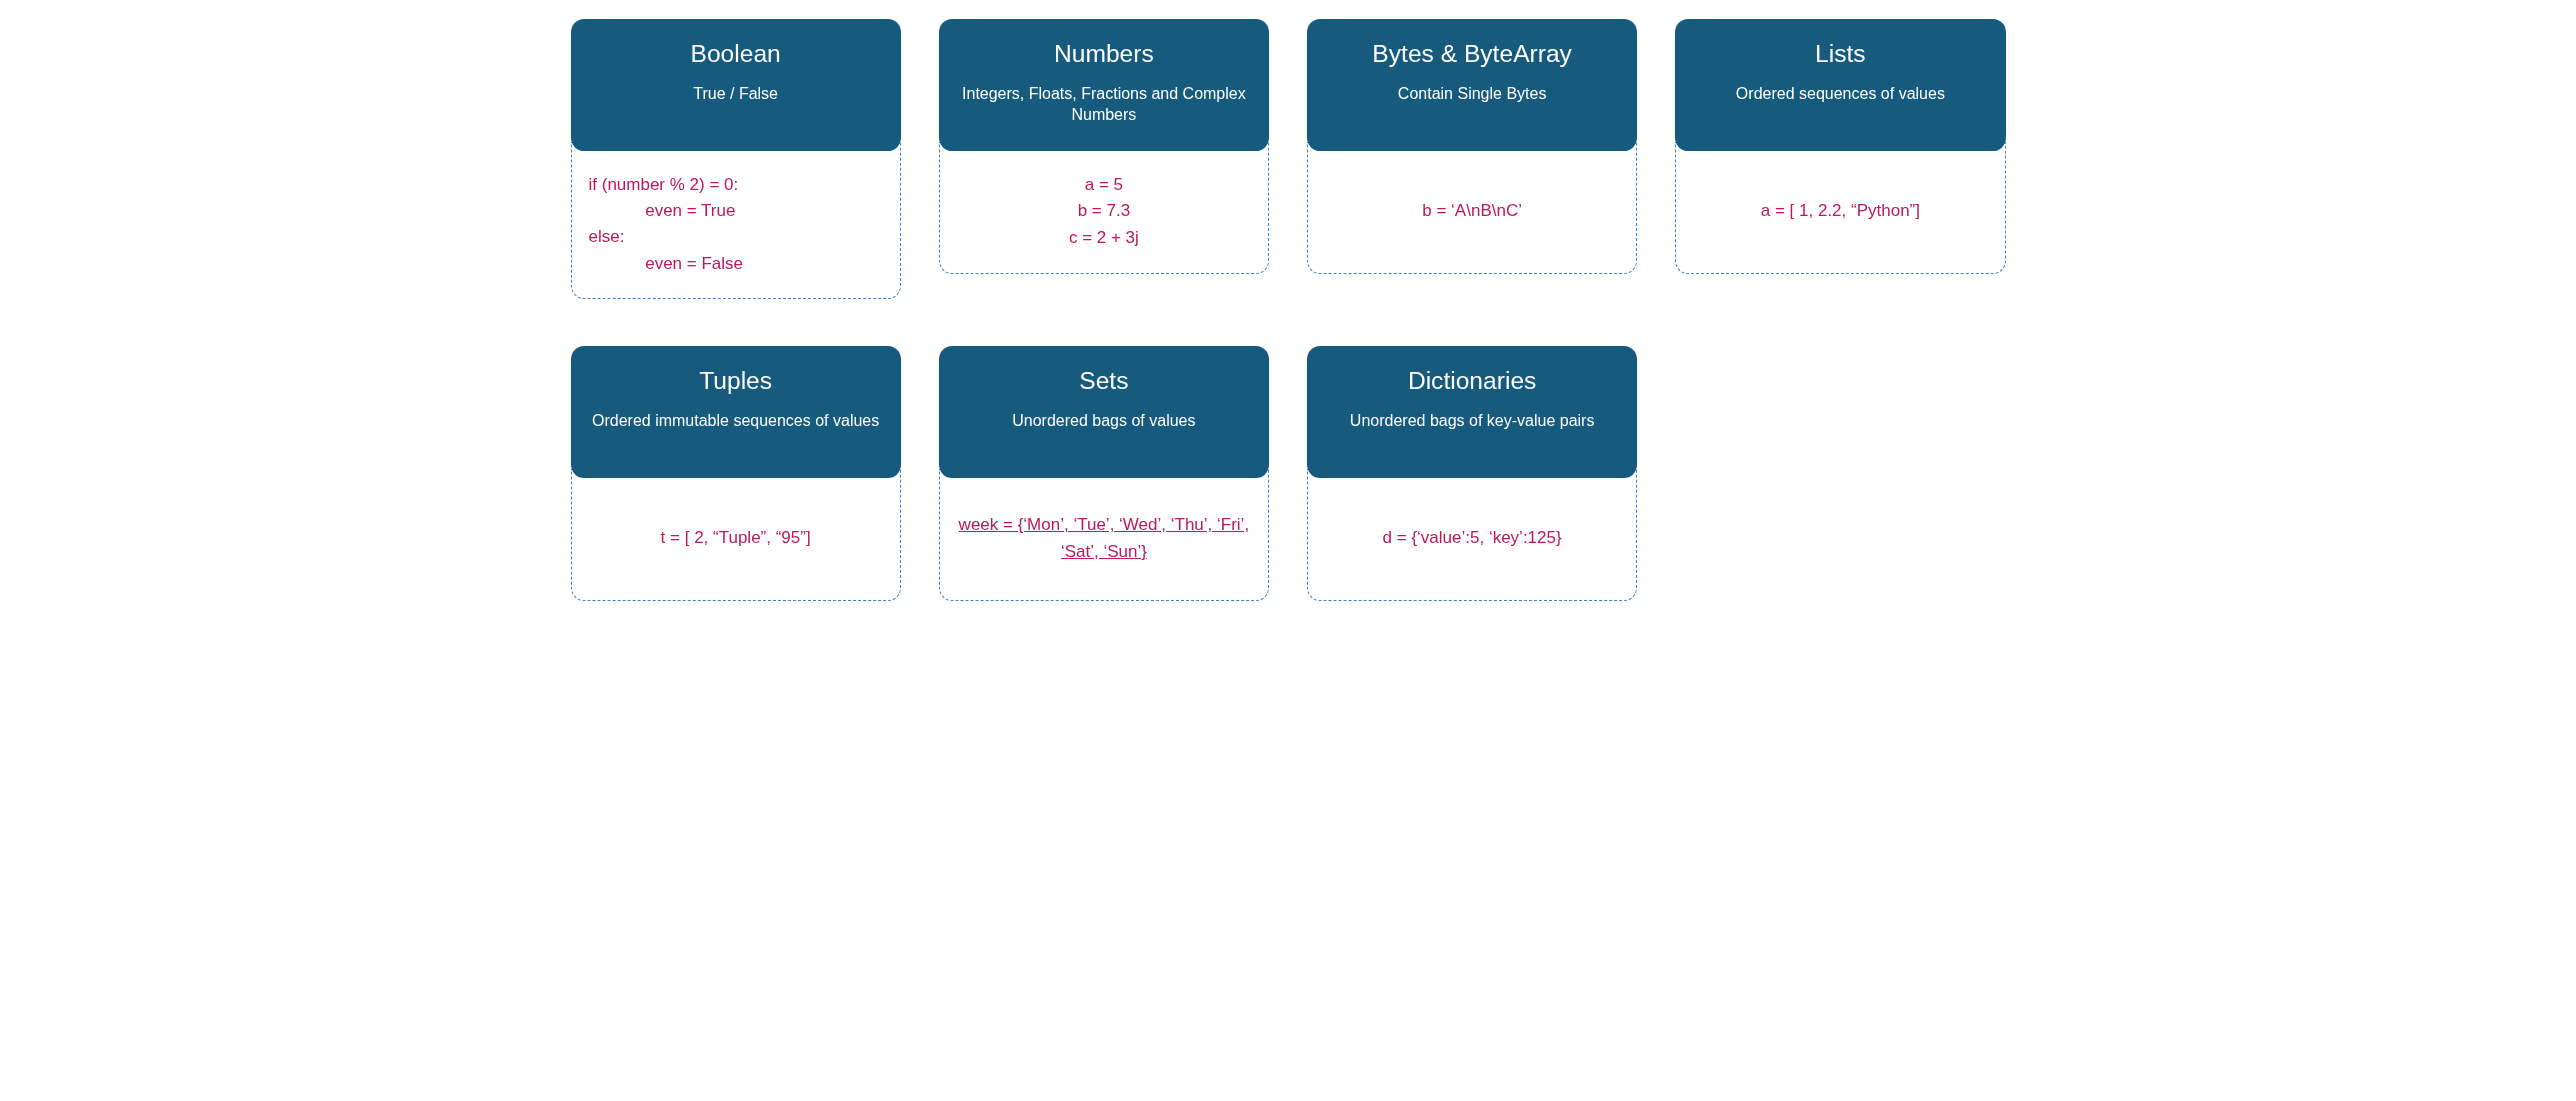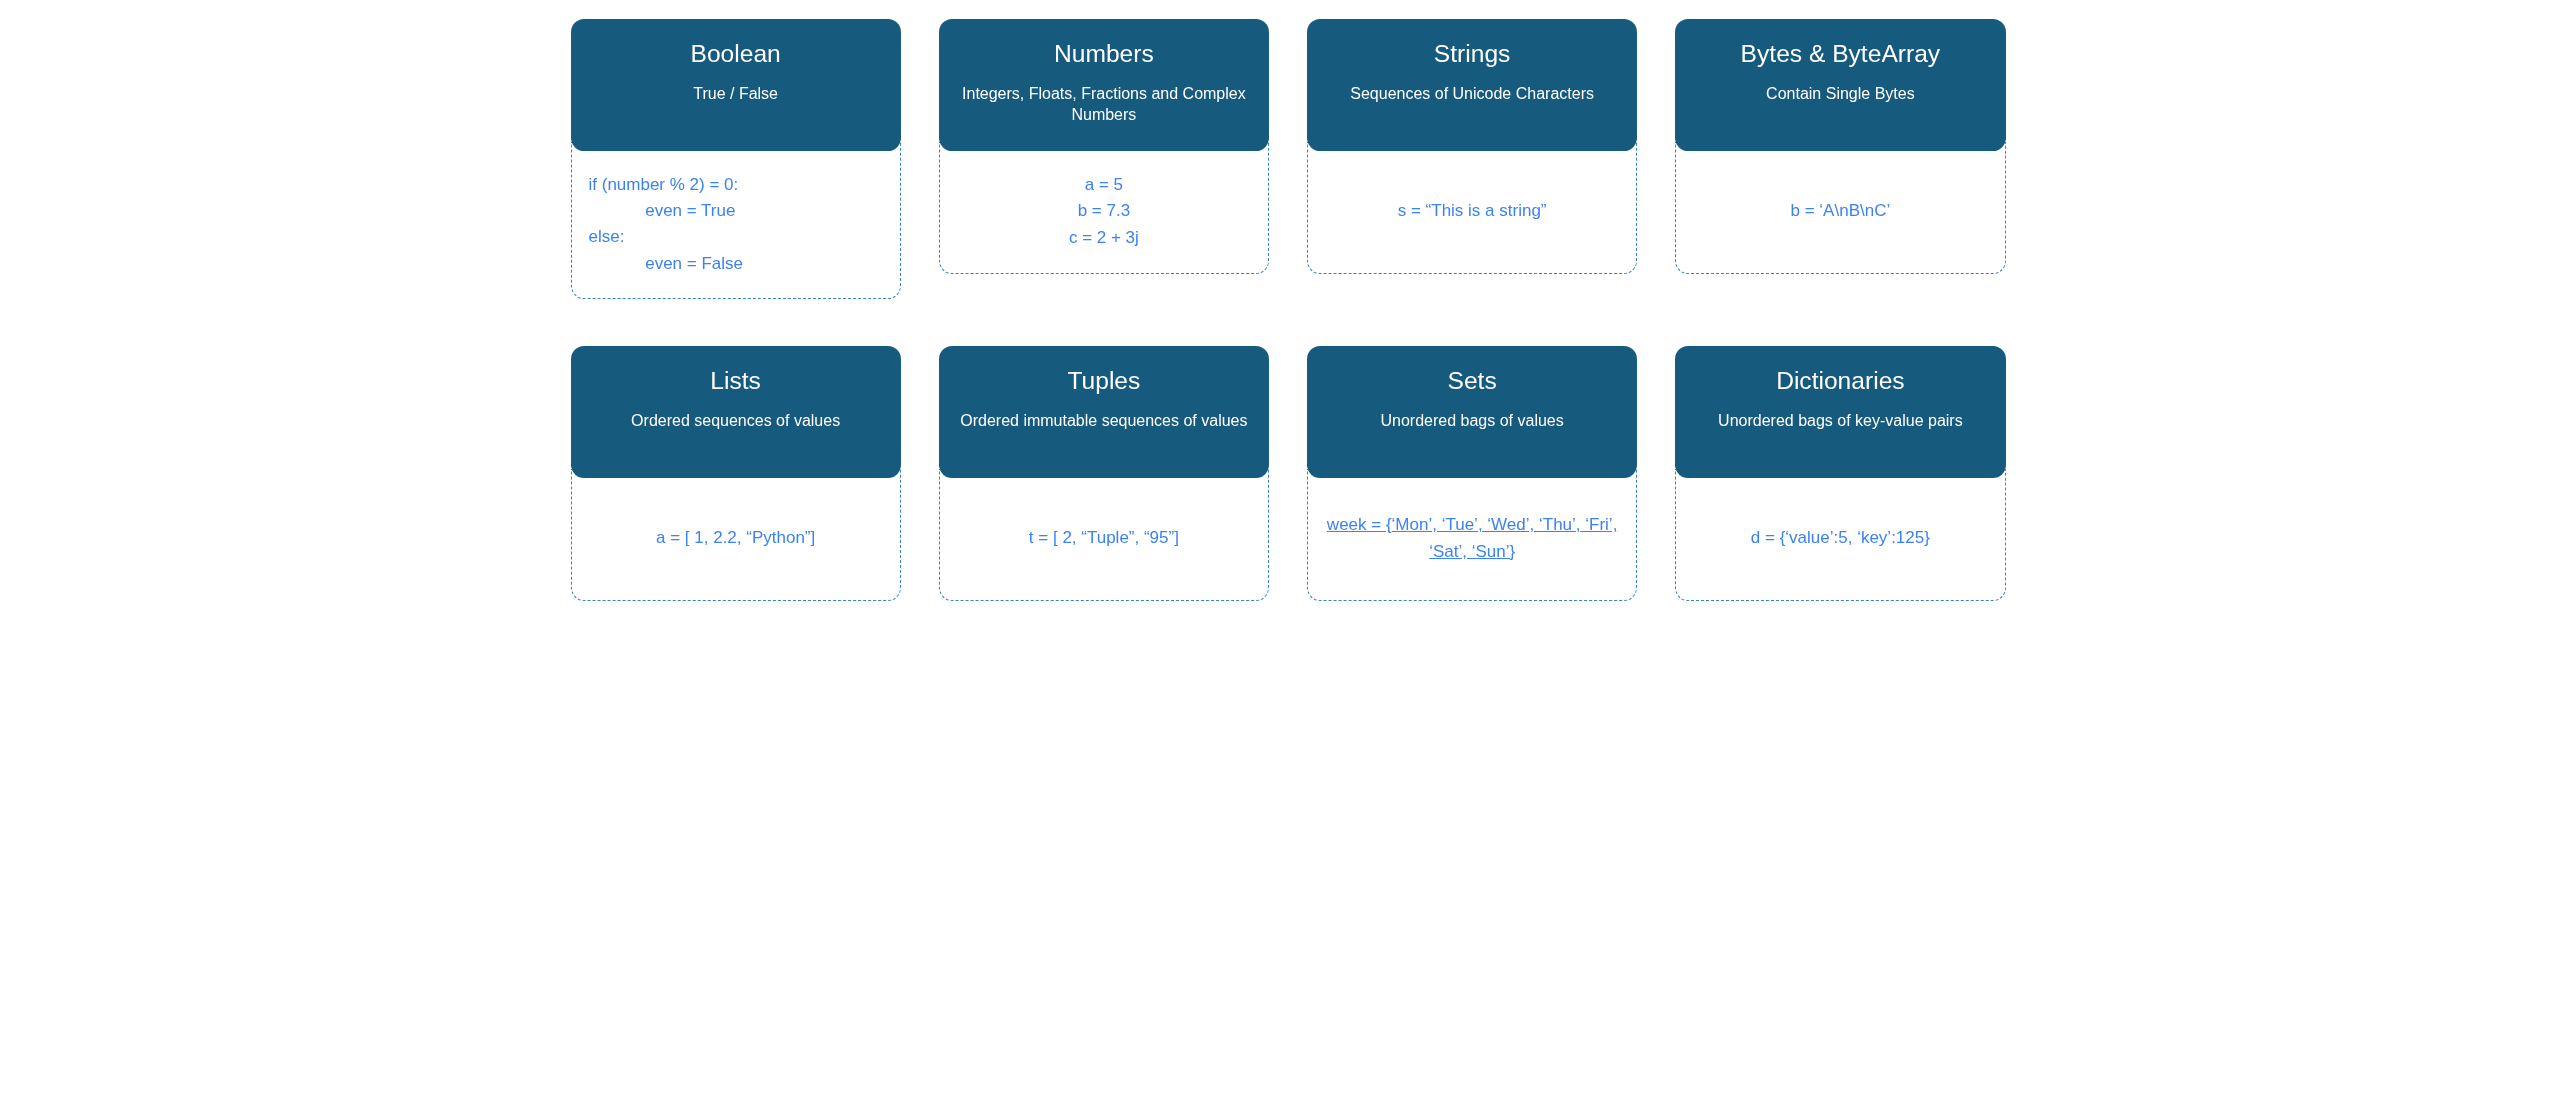--- a/index.html
+++ b/index.html
@@ -48,21 +48,21 @@
     }
     .card-body {
       border: 1.9px dashed #3b82c4;
       border-top: none;
       border-radius: 0 0 13.2px 13.2px;
       padding: 21px 17px;
       min-height: 132px;
       display: flex;
       flex-direction: column;
       justify-content: center;
-      color: #3b82f6;
+      color: #be185d;
       font-size: 17px;
       line-height: 1.55;
       margin-top: -9.4px;
       position: relative;
       z-index: -1;
       padding-top: 30px;
     }
     .card-body.centered {
       text-align: center;
     }
@@ -98,29 +98,20 @@
       <div class="card-title">Numbers</div>
       <div class="card-subtitle">Integers, Floats, Fractions and Complex Numbers</div>
     </div>
     <div class="card-body centered">
       <div class="code-line">a = 5</div>
       <div class="code-line">b = 7.3</div>
       <div class="code-line">c = 2 + 3j</div>
     </div>
   </div>
 
-  <div class="card">
-    <div class="card-header">
-      <div class="card-title">Strings</div>
-      <div class="card-subtitle">Sequences of Unicode Characters</div>
-    </div>
-    <div class="card-body centered">
-      <div class="code-line">s = “This is a string”</div>
-    </div>
-  </div>
 
   <div class="card">
     <div class="card-header">
       <div class="card-title">Bytes &amp; ByteArray</div>
       <div class="card-subtitle">Contain Single Bytes</div>
     </div>
     <div class="card-body centered">
       <div class="code-line">b = ‘A\nB\nC’</div>
     </div>
   </div>

